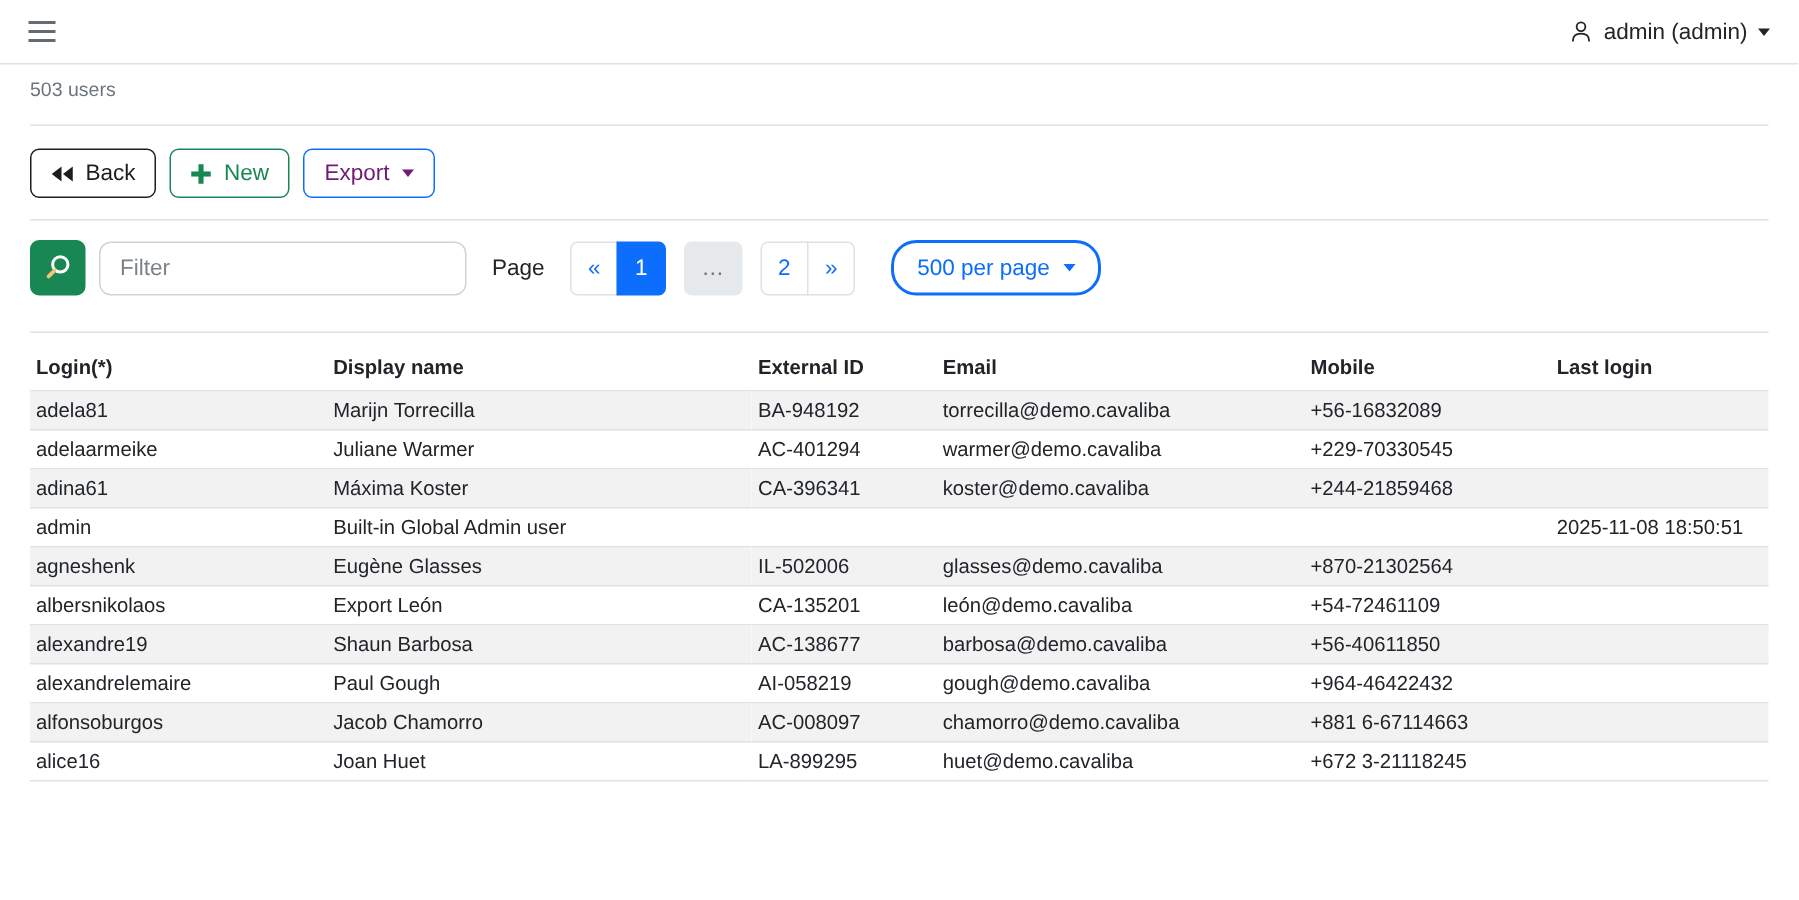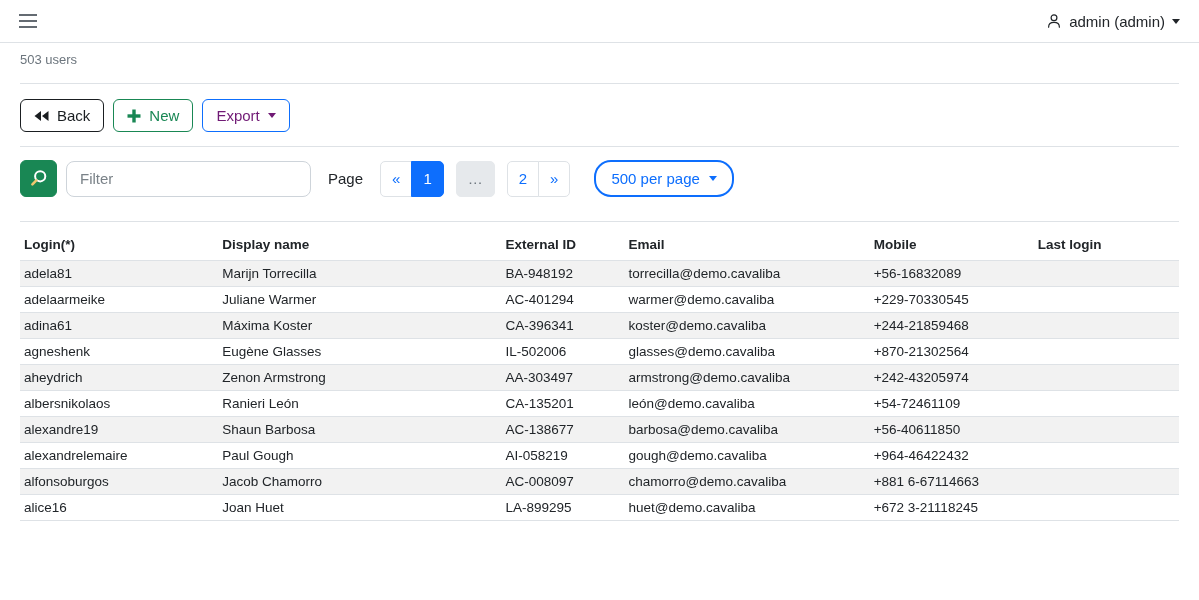--- a/index.html
+++ b/index.html
@@ -215,38 +215,38 @@
         </tr>
         <tr>
           <td>adina61</td>
           <td>Máxima Koster</td>
           <td>CA-396341</td>
           <td>koster@demo.cavaliba</td>
           <td>+244-21859468</td>
           <td></td>
         </tr>
         <tr>
+          <td>admin</td>
+          <td>Built-in Global Admin user</td>
+          <td></td>
+          <td></td>
+          <td></td>
+          <td>2025-11-08 18:50:51</td>
+        </tr>
+        <tr>
           <td>agneshenk</td>
           <td>Eugène Glasses</td>
           <td>IL-502006</td>
           <td>glasses@demo.cavaliba</td>
           <td>+870-21302564</td>
           <td></td>
         </tr>
         <tr>
-          <td>aheydrich</td>
-          <td>Zenon Armstrong</td>
-          <td>AA-303497</td>
-          <td>armstrong@demo.cavaliba</td>
-          <td>+242-43205974</td>
-          <td></td>
-        </tr>
-        <tr>
           <td>albersnikolaos</td>
-          <td>Ranieri León</td>
+          <td>Export León</td>
           <td>CA-135201</td>
           <td>león@demo.cavaliba</td>
           <td>+54-72461109</td>
           <td></td>
         </tr>
         <tr>
           <td>alexandre19</td>
           <td>Shaun Barbosa</td>
           <td>AC-138677</td>
           <td>barbosa@demo.cavaliba</td>

